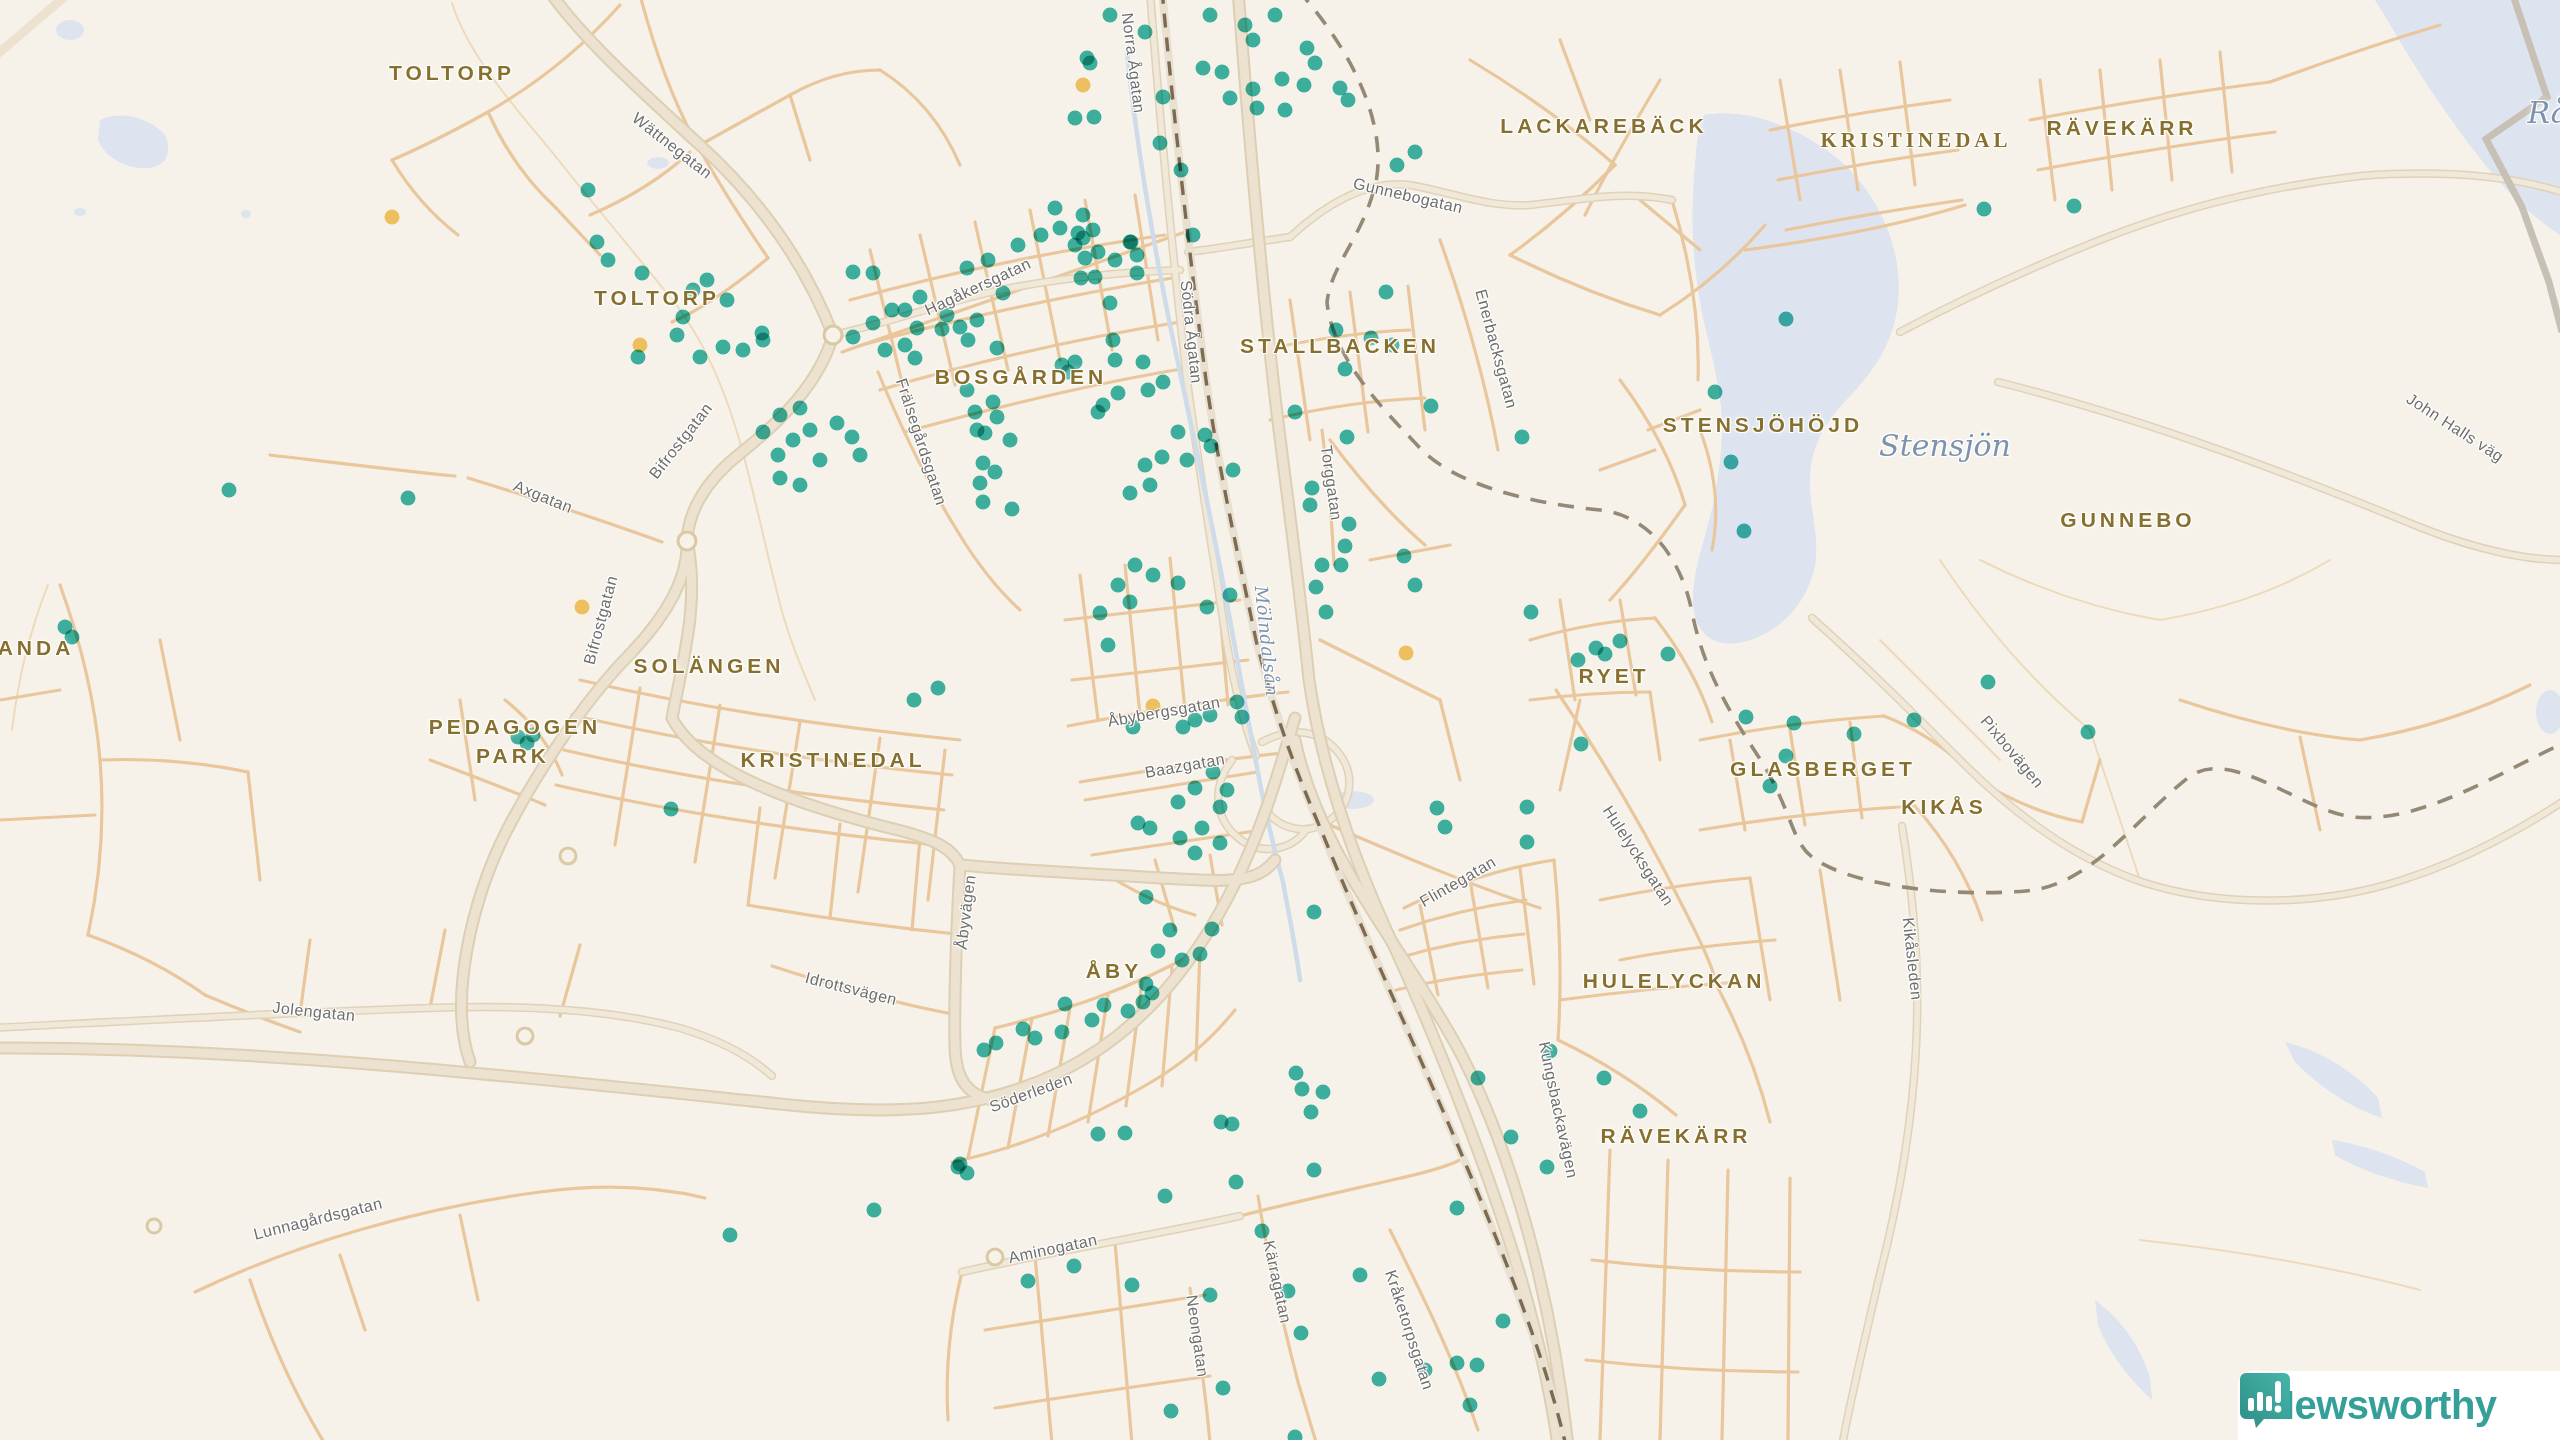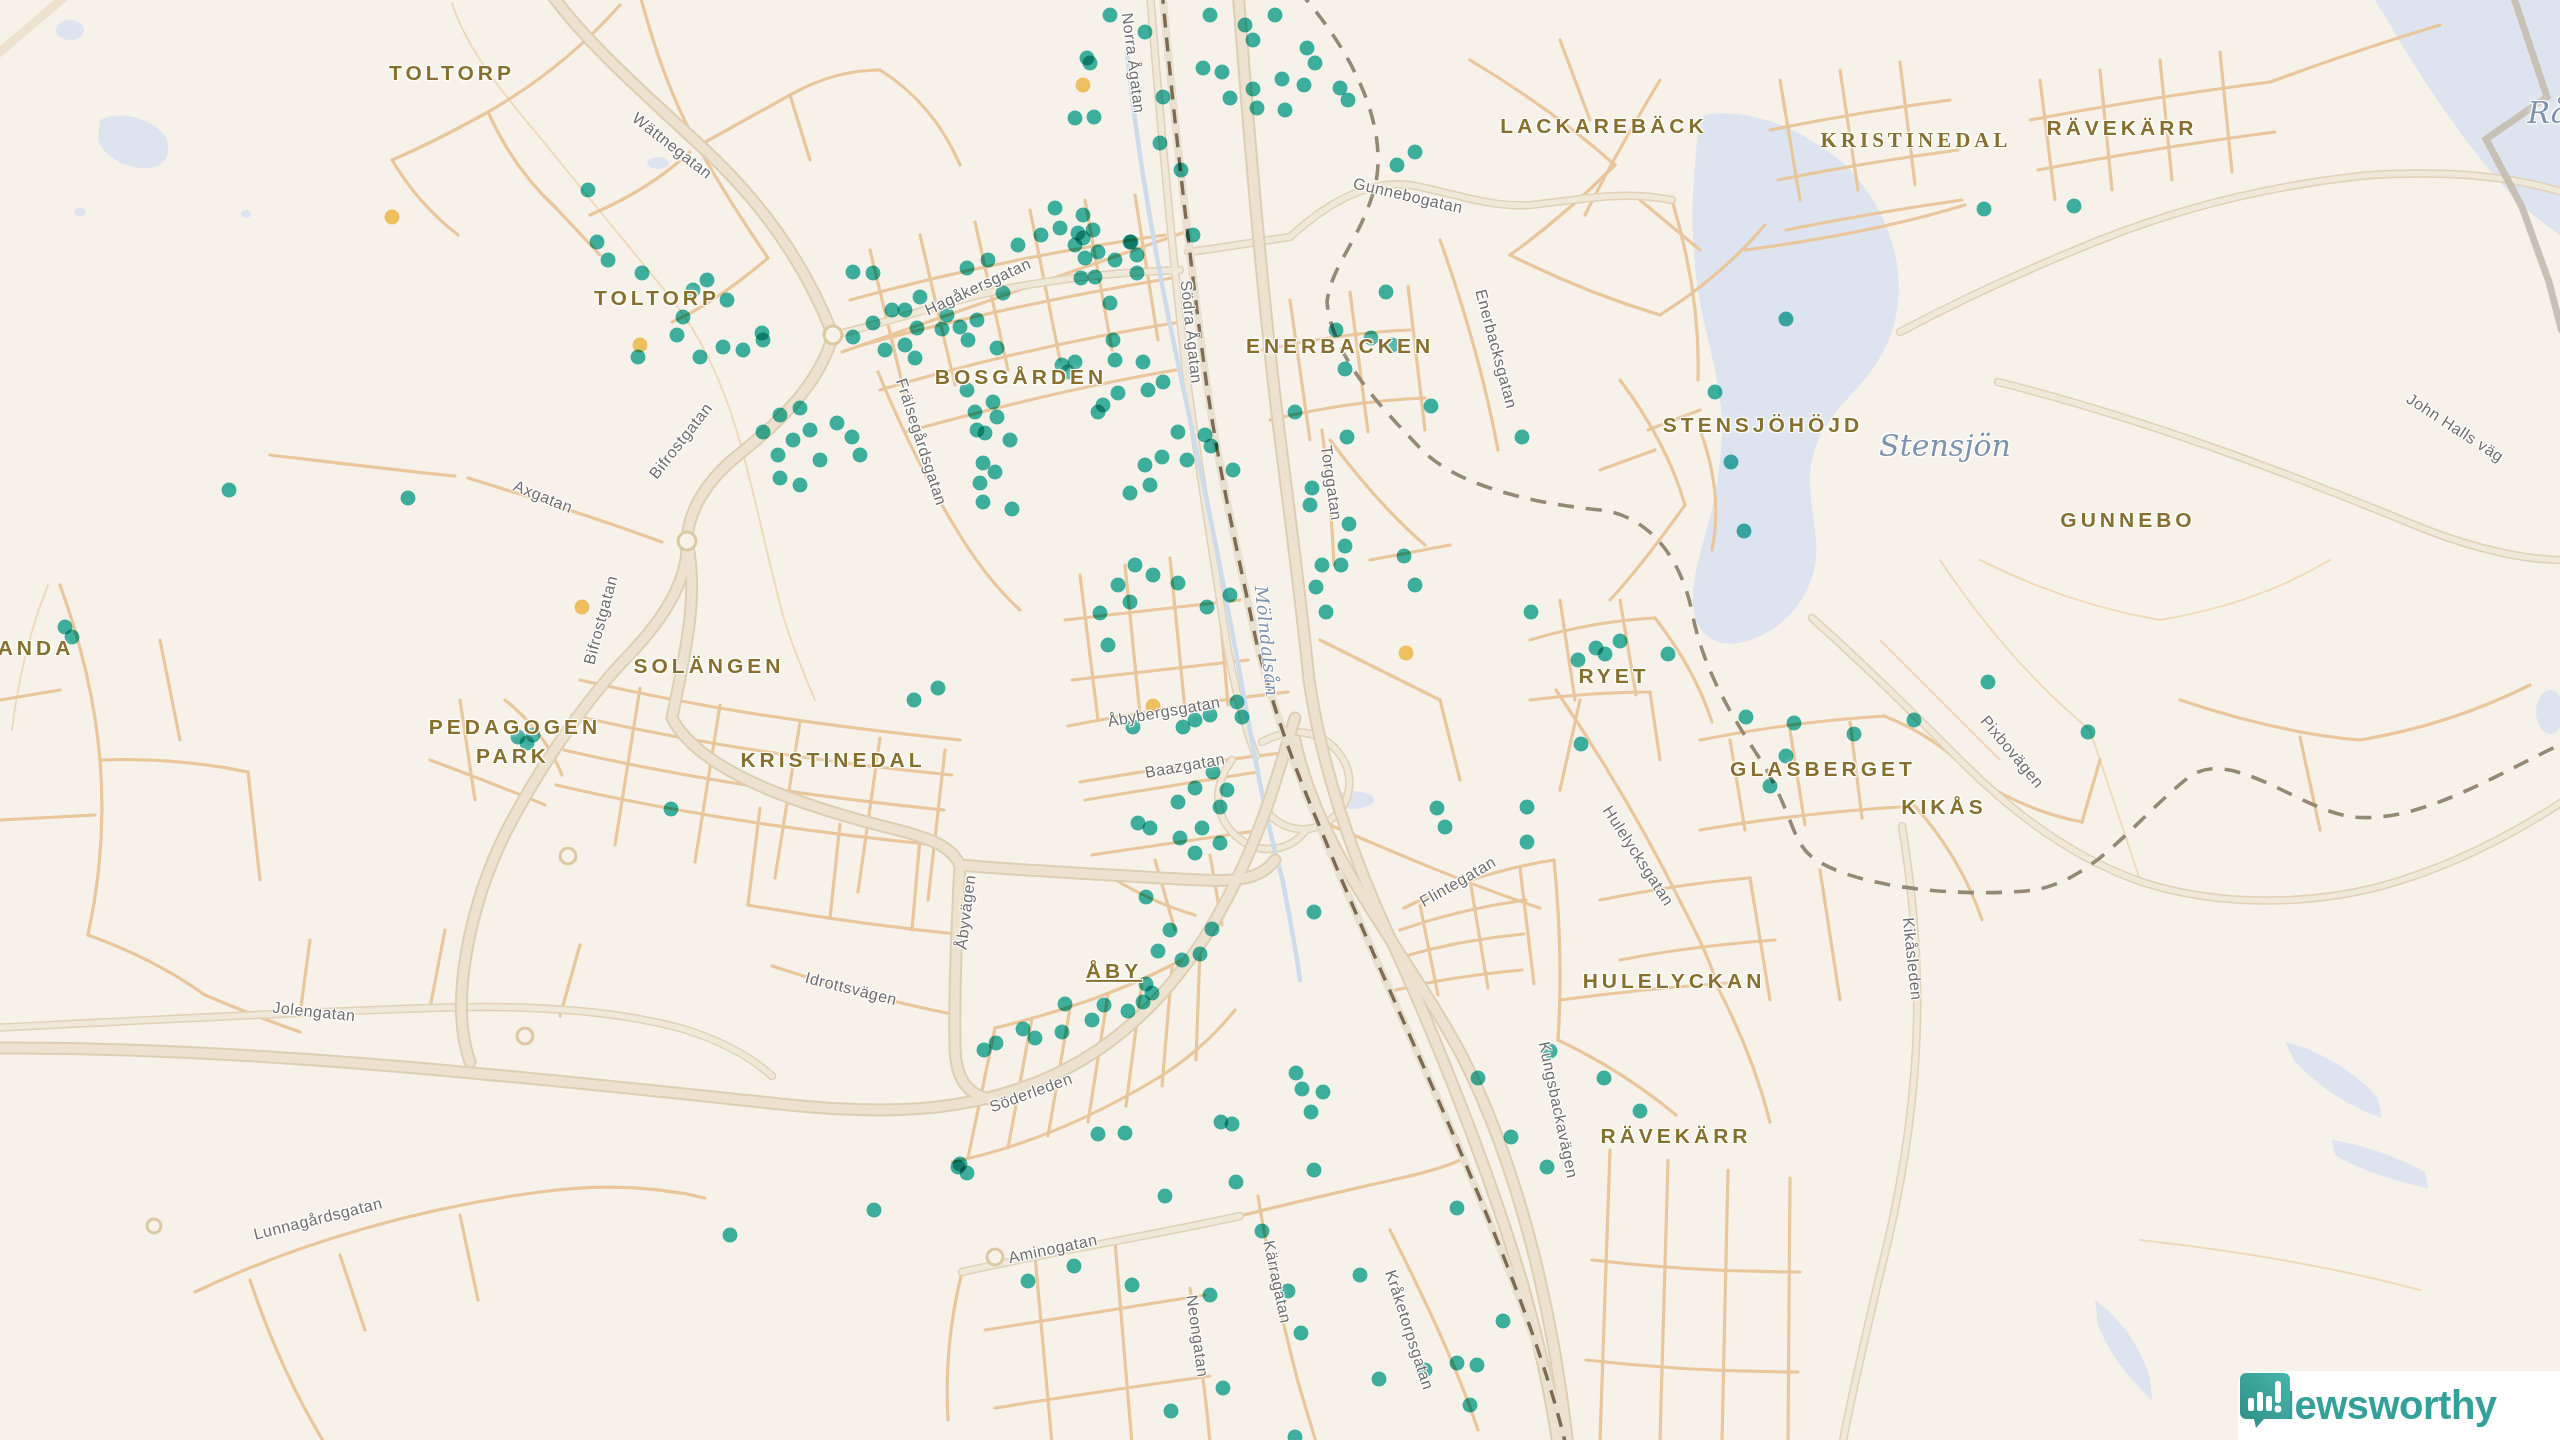--- a/index.html
+++ b/index.html
@@ -623,28 +623,28 @@
       <div class="lbl district" style="left: 452px; top: 73px; transform: translate(-50%, -50%) rotate(0deg);">TOLTORP</div>
       <div class="lbl district" style="left: 657px; top: 298px; transform: translate(-50%, -50%) rotate(0deg);">TOLTORP</div>
       <div class="lbl district" style="left: 1021px; top: 377px; transform: translate(-50%, -50%) rotate(0deg);">BOSGÅRDEN</div>
       <div class="lbl district" style="left: 709px; top: 666px; transform: translate(-50%, -50%) rotate(0deg);">SOLÄNGEN</div>
       <div class="lbl district" style="left: 515px; top: 727px; transform: translate(-50%, -50%) rotate(0deg);">PEDAGOGEN</div>
       <div class="lbl district" style="left: 513px; top: 756px; transform: translate(-50%, -50%) rotate(0deg);">PARK</div>
       <div class="lbl district" style="left: 833px; top: 760px; transform: translate(-50%, -50%) rotate(0deg);">KRISTINEDAL</div>
       <div class="lbl district" style="left: 1604px; top: 126px; transform: translate(-50%, -50%) rotate(0deg);">LACKAREBÄCK</div>
       <div class="lbl district" style="left: 1916px; top: 140px; transform: translate(-50%, -50%) rotate(0deg); font-family: Liberation Serif, serif;">KRISTINEDAL</div>
       <div class="lbl district" style="left: 2122px; top: 128px; transform: translate(-50%, -50%) rotate(0deg);">RÄVEKÄRR</div>
-      <div class="lbl district" style="left: 1340px; top: 346px; transform: translate(-50%, -50%) rotate(0deg);">ENERBACKEN</div>
+      <div class="lbl district" style="left: 1340px; top: 346px; transform: translate(-50%, -50%) rotate(0deg);">STALLBACKEN</div>
       <div class="lbl district" style="left: 1763px; top: 425px; transform: translate(-50%, -50%) rotate(0deg);">STENSJÖHÖJD</div>
       <div class="lbl district" style="left: 2128px; top: 520px; transform: translate(-50%, -50%) rotate(0deg);">GUNNEBO</div>
       <div class="lbl district" style="left: 1614px; top: 676px; transform: translate(-50%, -50%) rotate(0deg);">RYET</div>
       <div class="lbl district" style="left: 1823px; top: 769px; transform: translate(-50%, -50%) rotate(0deg);">GLASBERGET</div>
       <div class="lbl district" style="left: 1944px; top: 807px; transform: translate(-50%, -50%) rotate(0deg);">KIKÅS</div>
       <div class="lbl district" style="left: 1674px; top: 981px; transform: translate(-50%, -50%) rotate(0deg);">HULELYCKAN</div>
-      <div class="lbl district" style="left: 1114px; top: 971px; transform: translate(-50%, -50%) rotate(0deg); text-decoration: underline;">ÅBY</div>
+      <div class="lbl district" style="left: 1114px; top: 971px; transform: translate(-50%, -50%) rotate(0deg);">ÅBY</div>
       <div class="lbl district" style="left: 1676px; top: 1136px; transform: translate(-50%, -50%) rotate(0deg);">RÄVEKÄRR</div>
       <div class="lbl district" style="left: 36px; top: 648px; transform: translate(-50%, -50%) rotate(0deg);">ANDA</div>
       <div class="lbl street" style="left: 672px; top: 146px; transform: translate(-50%, -50%) rotate(38deg);">Wättnegatan</div>
       <div class="lbl street" style="left: 1133px; top: 63px; transform: translate(-50%, -50%) rotate(83deg);">Norra Ågatan</div>
       <div class="lbl street" style="left: 1191px; top: 332px; transform: translate(-50%, -50%) rotate(84deg);">Södra Ågatan</div>
       <div class="lbl street" style="left: 978px; top: 287px; transform: translate(-50%, -50%) rotate(-25deg);">Hagåkersgatan</div>
       <div class="lbl street" style="left: 921px; top: 442px; transform: translate(-50%, -50%) rotate(72deg);">Frälsegårdsgatan</div>
       <div class="lbl street" style="left: 681px; top: 441px; transform: translate(-50%, -50%) rotate(-52deg);">Bifrostgatan</div>
       <div class="lbl street" style="left: 601px; top: 620px; transform: translate(-50%, -50%) rotate(-75deg);">Bifrostgatan</div>
       <div class="lbl street" style="left: 543px; top: 497px; transform: translate(-50%, -50%) rotate(22deg);">Axgatan</div>

